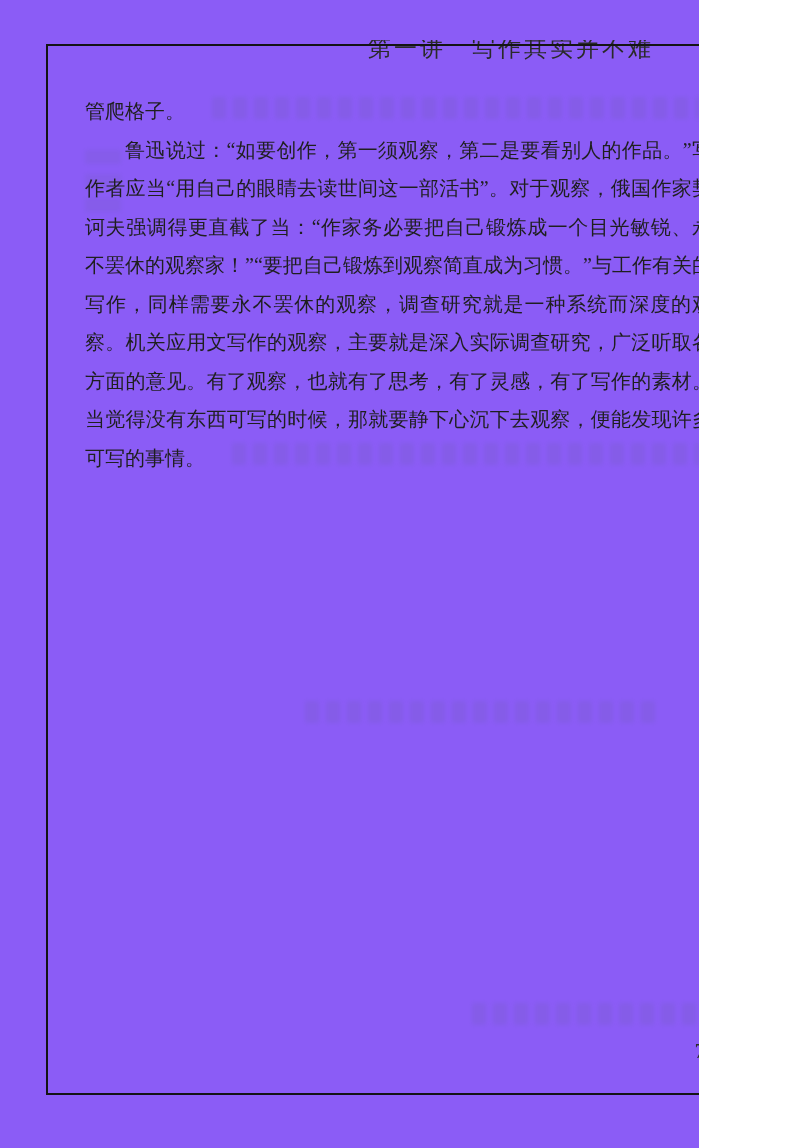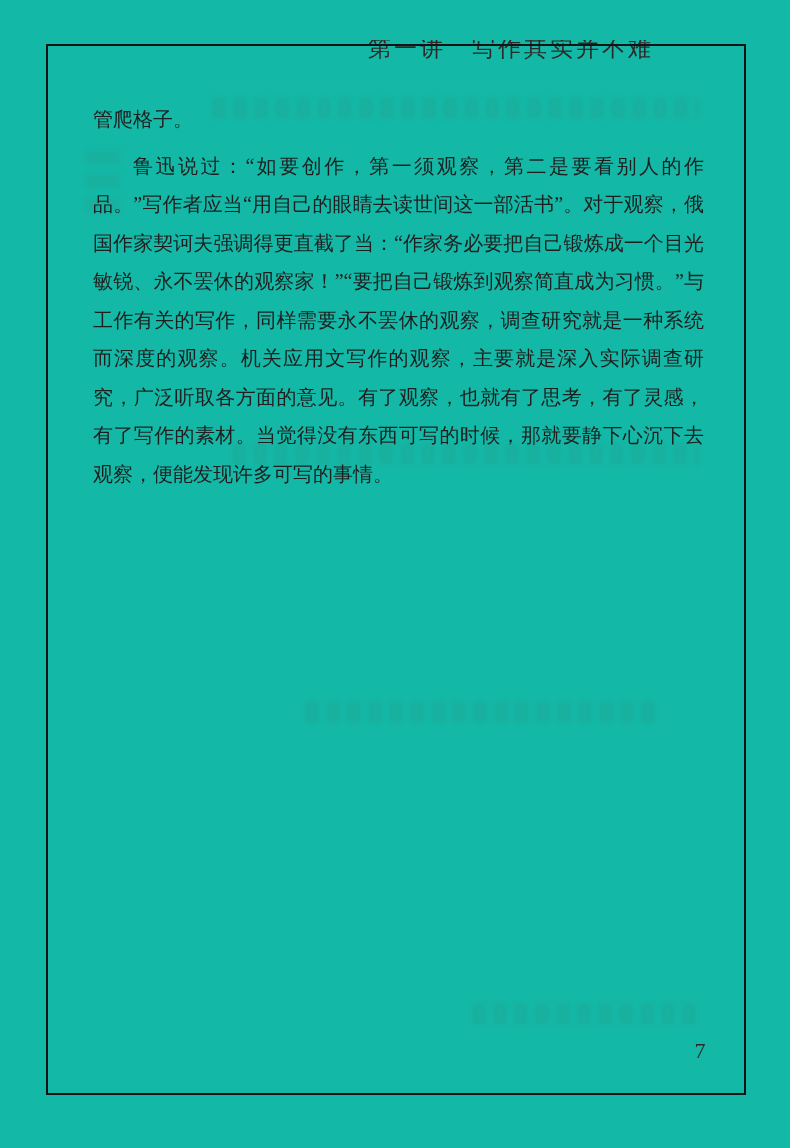--- a/index.html
+++ b/index.html
@@ -2,23 +2,23 @@
 <html><head>
 <meta charset="utf-8">
 <style>
   html, body {
     margin: 0;
     padding: 0;
     background: #ffffff;
   }
   .scan-page {
     position: relative;
-    width: 790px;
+    width: 699px;
     height: 1148px;
-    background: #14b8a6;
+    background: #8b5cf6;
     overflow: hidden;
     font-family: "Liberation Serif", "DejaVu Serif", serif;
     color: #1f1f1f;
   }
   
   .running-header {
     position: absolute;
     top: 40px;
     left: 46px;
     width: 608px;
@@ -52,21 +52,21 @@
     position: absolute;
     left: 85px;
     top: 92px;
     width: 627px;
     font-size: 20px;
     line-height: 38.5px;
     text-align: justify;
     z-index: 3;
   }
   .body-text p {
-    margin: 8px;
+    margin: 0;
     padding: 0;
   }
   .body-text p.indent {
     text-indent: 2em;
   }
   
   .page-number {
     position: absolute;
     top: 1038px;
     left: 670px;

